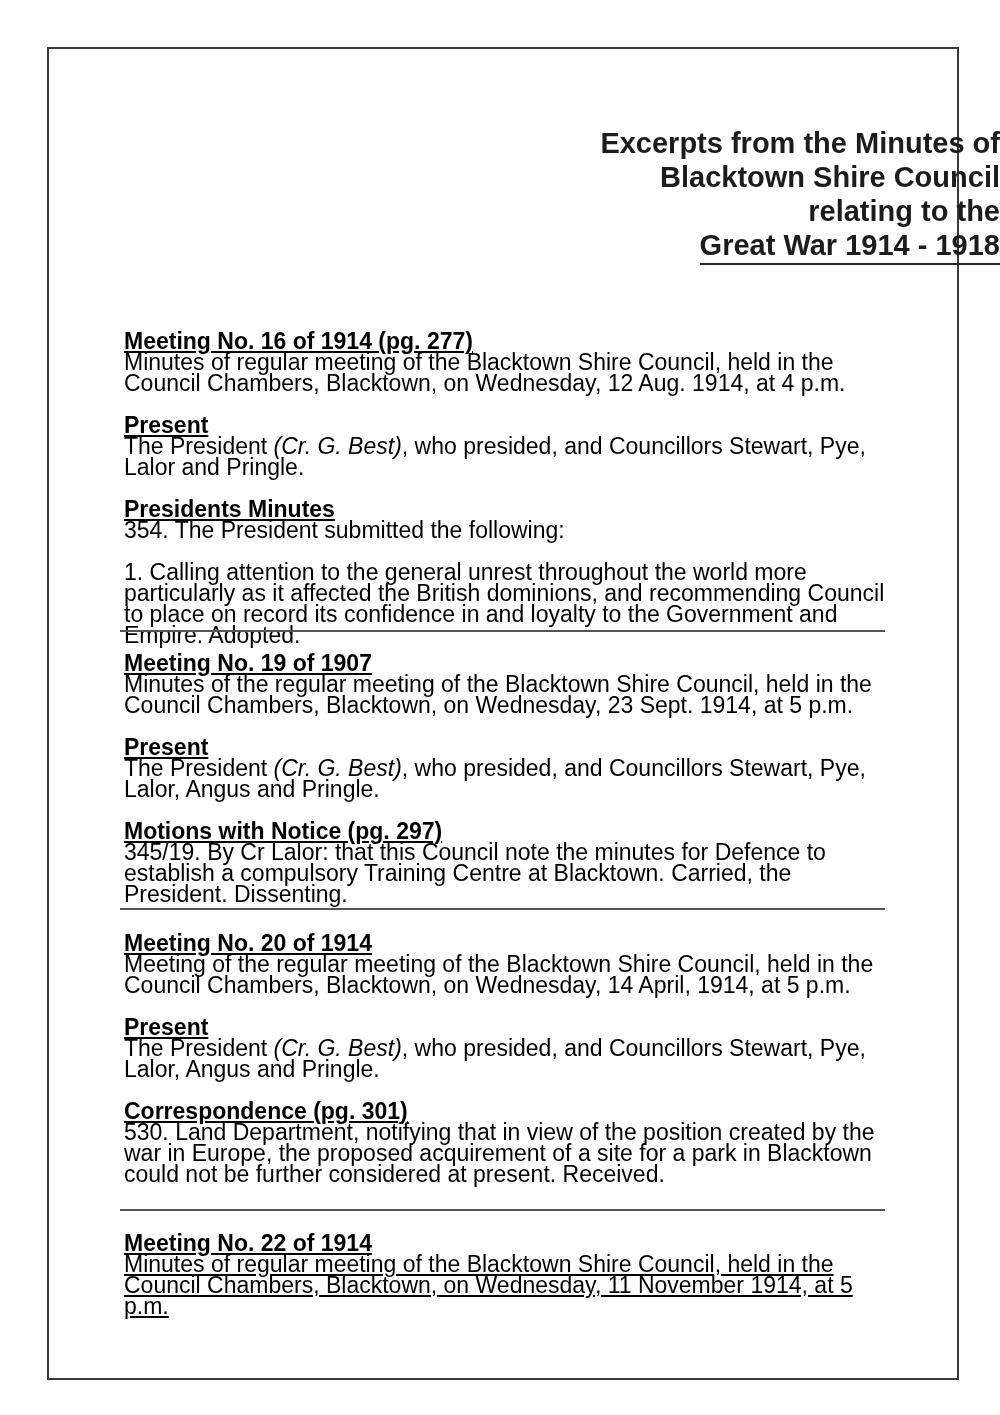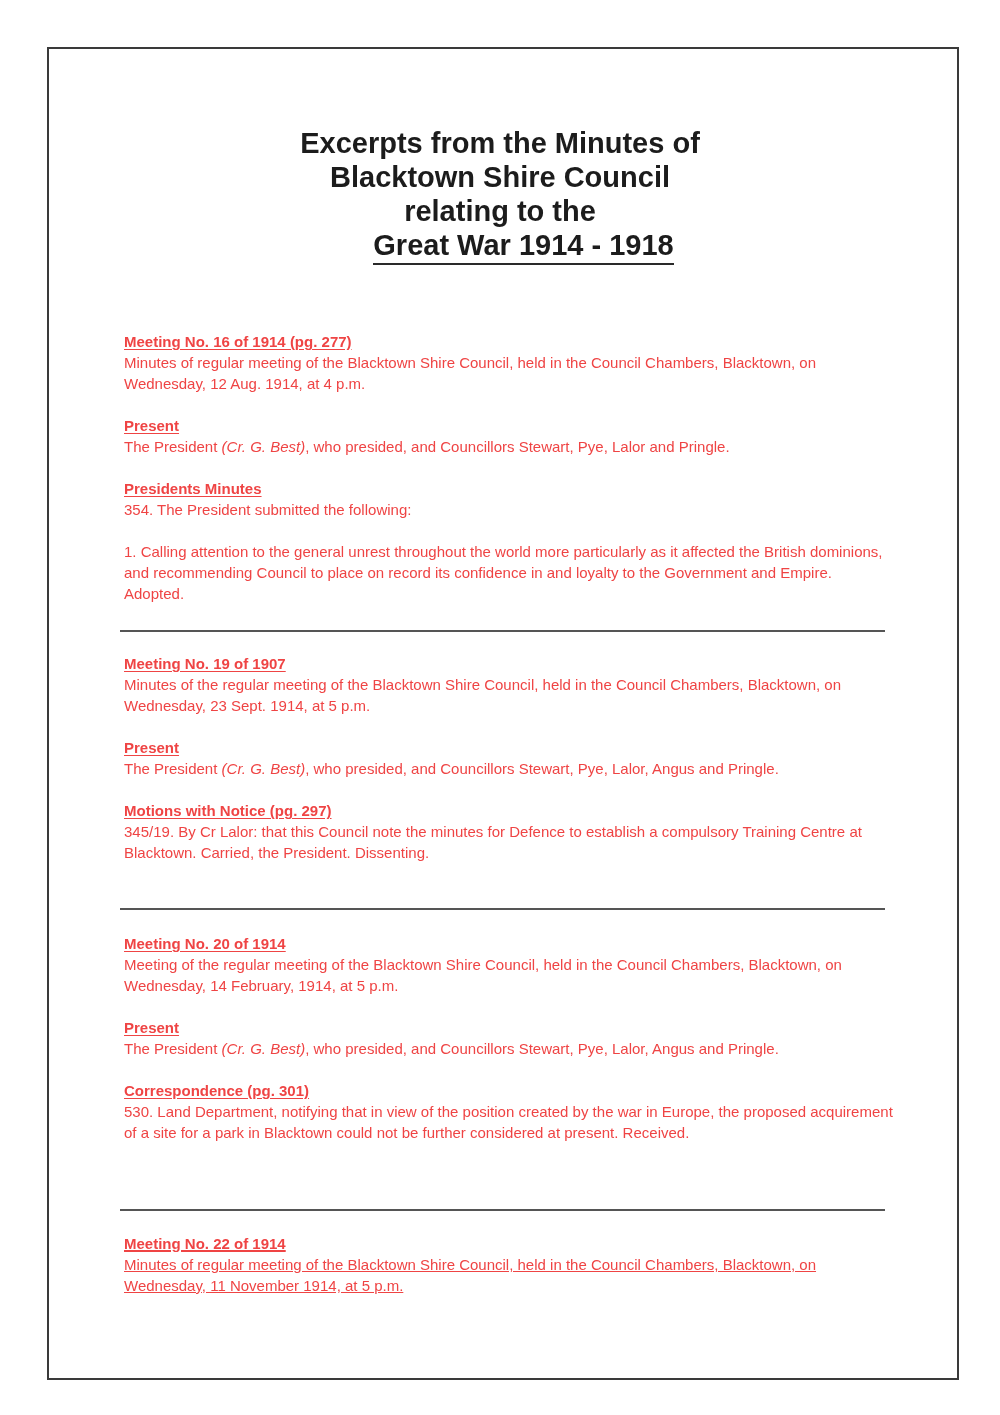--- a/index.html
+++ b/index.html
@@ -1,24 +1,24 @@
 <!DOCTYPE html>
 <html><head>
 <meta charset="utf-8">
 <style>
   html, body { margin: 0; padding: 0; background: #ffffff; }
   body { width: 1000px; height: 1415px; position: relative; overflow: hidden;
          font-family: "Liberation Sans", sans-serif; color: #1a1a1a; }
   .frame { position: absolute; left: 47px; top: 47px; width: 912px; height: 1333px;
            border: 2px solid #3a3a3a; box-sizing: border-box; }
-  .title { position: absolute; left: 0; width: 1000px; top: 126px; text-align: center;
+  .title { position: absolute; left: 0; width: 1000px; top: 126px; text-align: right;
            font-weight: bold; font-size: 29px; line-height: 34px; color: #1c1c1c; }
   .title .line4 { display: inline-block; border-bottom: 2px solid #2a2a2a; padding-bottom: 1px; margin-left: 47px; }
   .section { position: absolute; left: 124px; width: 770px; font-family: "Liberation Sans", sans-serif;
-             font-size: 15px; line-height: 21px; color: #ef4444; }
+             font-size: 23px; line-height: 21px; color: #000000; }
   .head { font-weight: bold; text-decoration: underline; text-underline-offset: 2px; display: block; }
   .para { display: block; }
   .gap { height: 21px; }
   .rule { position: absolute; left: 120px; width: 765px; height: 0; border-top: 2px solid #555; }
   i { font-style: italic; }
 </style>
 </head>
 <body>
 
 <div class="frame"></div>
@@ -51,21 +51,21 @@
   <span class="head">Present</span>
   <span class="para"><span>The President </span><i>(Cr. G. Best)</i><span>, who presided, and Councillors Stewart, Pye, Lalor, Angus and Pringle.</span></span>
   <div class="gap"></div>
   <span class="head">Motions with Notice (pg. 297)</span>
   <span class="para">345/19. By Cr Lalor: that this Council note the minutes for Defence to establish a compulsory Training Centre at Blacktown.  Carried, the President. Dissenting.</span>
 </div>
 <div class="rule" style="top:908px;"></div>
 
 <div class="section" style="top:933px;">
   <span class="head">Meeting No. 20 of 1914</span>
-  <span class="para">Meeting of the regular meeting of the Blacktown Shire Council, held in the Council Chambers, Blacktown, on Wednesday, 14 February, 1914, at 5 p.m.</span>
+  <span class="para">Meeting of the regular meeting of the Blacktown Shire Council, held in the Council Chambers, Blacktown, on Wednesday, 14 April, 1914, at 5 p.m.</span>
   <div class="gap"></div>
   <span class="head">Present</span>
   <span class="para"><span>The President </span><i>(Cr. G. Best)</i><span>, who presided, and Councillors Stewart, Pye, Lalor, Angus and Pringle.</span></span>
   <div class="gap"></div>
   <span class="head">Correspondence (pg. 301)</span>
   <span class="para">530. Land Department, notifying that in view of the position created by the war in Europe, the proposed acquirement of a site for a park in Blacktown could not be further considered at present. Received.</span>
 </div>
 <div class="rule" style="top:1209px;"></div>
 
 <div class="section" style="top:1233px;text-decoration:underline;">

